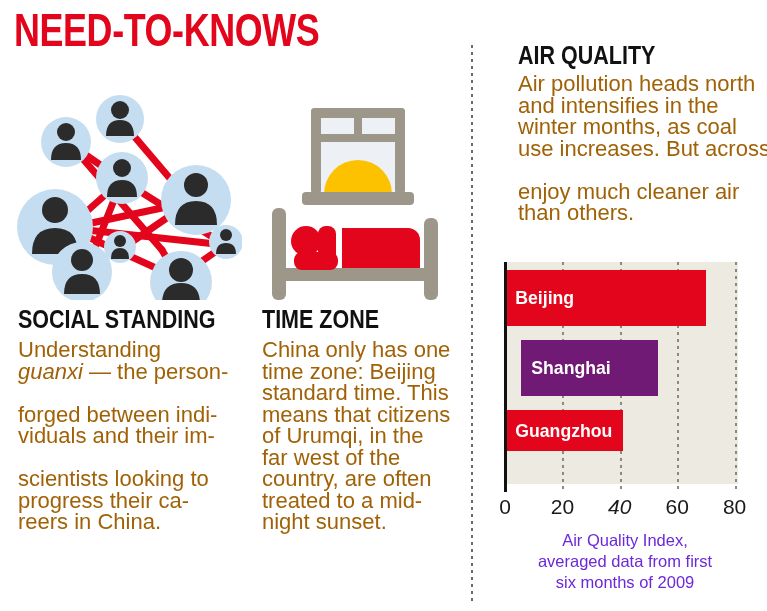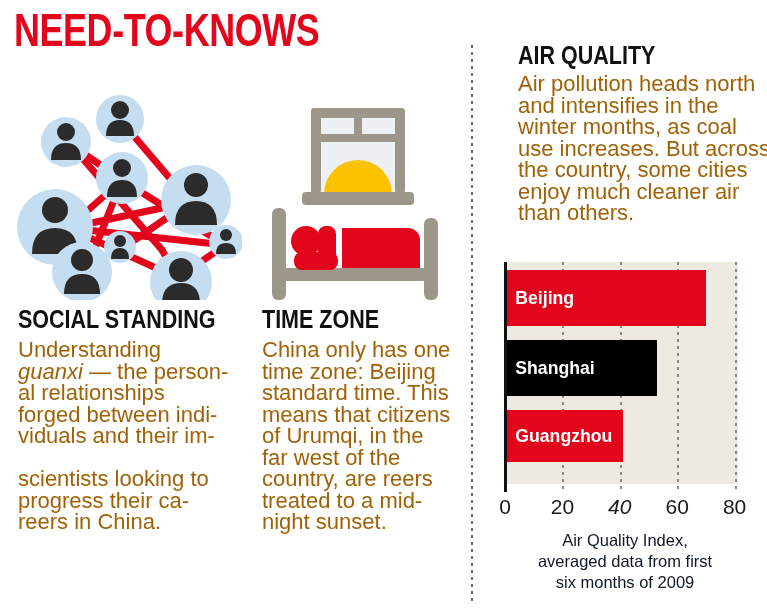--- a/index.html
+++ b/index.html
@@ -151,21 +151,21 @@
   }
   #chart-caption {
     position: absolute;
     left: 0px;
     top: 268px;
     width: 256px;
     text-align: center;
     font-family: "Liberation Sans", sans-serif;
     font-size: 16.5px;
     line-height: 21px;
-    color: #0f172a;
+    color: #6d28d9;
   }
 </style>
 </head>
 <body>
 
 <div id="main-title">NEED-TO-KNOWS</div>
 
 <div id="column-divider"></div>
 
 <div id="social-illustration">
@@ -255,75 +255,75 @@
     </g>
   </svg>
 </div>
 
 <div class="column" id="col-social">
   <div style="height:228px"></div>
   <h2 class="section-heading">SOCIAL STANDING</h2>
   <p class="body-text">
     <span>Understanding</span><br>
     <span class="it">guanxi</span><span> — the person-</span><br>
-    <span>al relationships</span><br>
+    <br>
     <span>forged between indi-</span><br>
     <span>viduals and their im-</span><br>
     <br>
     <span>scientists looking to</span><br>
     <span>progress their ca-</span><br>
     <span>reers in China.</span>
   </p>
 </div>
 
 <div class="column" id="col-time">
   <div style="height:228px"></div>
   <h2 class="section-heading">TIME ZONE</h2>
   <p class="body-text">
     <span>China only has one</span><br>
     <span>time zone: Beijing</span><br>
     <span>standard time. This</span><br>
     <span>means that citizens</span><br>
     <span>of Urumqi, in the</span><br>
     <span>far west of the</span><br>
-    <span>country, are reers</span><br>
+    <span>country, are often</span><br>
     <span>treated to a mid-</span><br>
     <span>night sunset.</span>
   </p>
 </div>
 
 <div class="column" id="col-air">
   <h2 class="section-heading" id="air-heading-wrap">AIR QUALITY</h2>
   <p class="body-text" id="air-body">
     <span>Air pollution heads north</span><br>
     <span>and intensifies in the</span><br>
     <span>winter months, as coal</span><br>
     <span>use increases. But across</span><br>
-    <span>the country, some cities</span><br>
+    <br>
     <span>enjoy much cleaner air</span><br>
     <span>than others.</span>
   </p>
 </div>
 
 <div id="chart-area">
   <div id="plot-bg"></div>
   <div id="gridlines-holder">
       <div class="gridline" style="left: 65.4px;"></div>
       <div class="gridline" style="left: 122.8px;"></div>
       <div class="gridline" style="left: 180.2px;"></div>
       <div class="gridline" style="left: 237.6px;"></div>
     </div>
   <div id="bars-holder">
       <div class="bar" style="left: 8px; top: 8px; width: 200.9px; height: 56px; background: rgb(227, 5, 27);">
         <span class="bar-label">Beijing</span>
       </div>
-      <div class="bar" style="left: 8px; top: 78px; width: 152px; height: 56px; background: #000000;">
+      <div class="bar" style="left: 24px; top: 78px; width: 137px; height: 56px; background: #701a75;">
         <span class="bar-label">Shanghai</span>
       </div>
-      <div class="bar" style="left: 8px; top: 148px; width: 117.67px; height: 52px; background: rgb(227, 5, 27);">
+      <div class="bar" style="left: 8px; top: 148px; width: 117.67px; height: 41px; background: rgb(227, 5, 27);">
         <span class="bar-label">Guangzhou</span>
       </div>
     </div>
   <div id="y-axis-line"></div>
   <div id="ticks-holder">
       <div class="tick-label" style="left: 8px;">0</div>
       <div class="tick-label" style="left: 65.4px;">20</div>
       <div class="tick-label" style="left: 122.8px; font-style: italic;">40</div>
       <div class="tick-label" style="left: 180.2px;">60</div>
       <div class="tick-label" style="left: 237.6px;">80</div>

